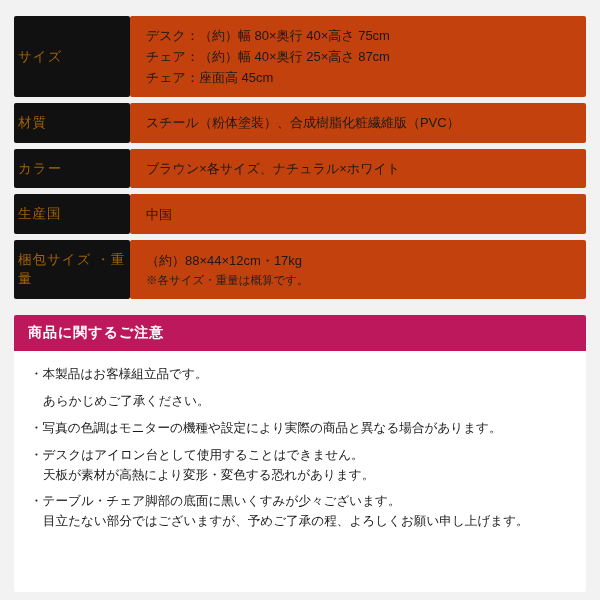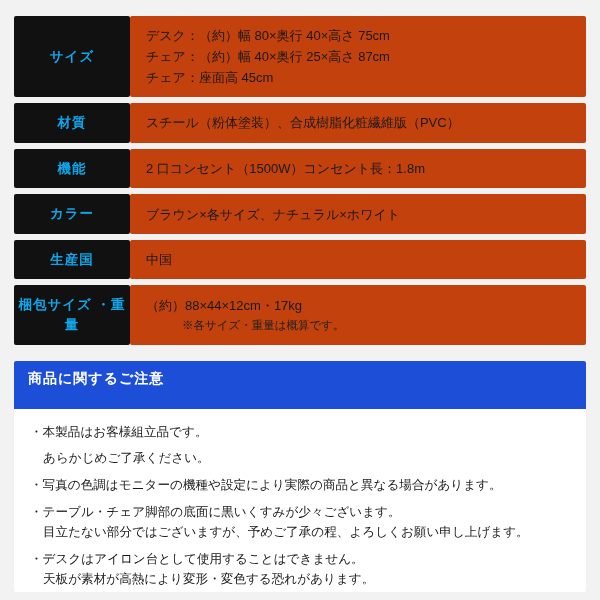--- a/index.html
+++ b/index.html
@@ -27,24 +27,24 @@
     width: 100%;
     border-collapse: separate;
     border-spacing: 0 6px;
   }
   .spec-row {
     vertical-align: stretch;
   }
   .spec-label {
     width: 108px;
     background: #111111;
-    color: #0ea5e9;
+    color: #a16207;
     font-size: 13.5px;
-    font-weight: bold;
-    text-align: center;
+    font-weight: normal;
+    text-align: left;
     letter-spacing: 1px;
     vertical-align: middle;
     padding: 10px 4px;
     line-height: 1.45;
     border-radius: 2px;
   }
   .spec-value {
     background: #c2410c;
     font-size: 13px;
     line-height: 1.62;
@@ -52,39 +52,38 @@
     vertical-align: middle;
     border-radius: 2px;
   }
   .spec-value .line {
     display: block;
     white-space: nowrap;
   }
   .spec-value .note {
     font-size: 11.5px;
     color: #222;
-    margin-left: 36px;
   }
   
   .notice {
     margin-top: 10px;
     background: #ffffff;
     border-radius: 2px;
     flex: 1;
     display: flex;
     flex-direction: column;
     overflow: hidden;
   }
   .notice-head {
-    background: #1d4ed8;
+    background: #be185d;
     color: #ffffff;
     font-size: 14px;
     font-weight: bold;
     letter-spacing: 1px;
-    padding: 9px 14px 21px 14px;
+    padding: 9px 14px 9px 14px;
   }
   .notice-body {
     padding: 14px 16px 10px 16px;
     font-size: 12.6px;
     line-height: 1.58;
   }
   .notice-item {
     margin-bottom: 7px;
   }
   .notice-item .sub {
@@ -108,26 +107,20 @@
         </td>
       </tr>
 
       <tr class="spec-row">
         <td class="spec-label">材質</td>
         <td class="spec-value">
           <span class="line">スチール（粉体塗装）、合成樹脂化粧繊維版（PVC）</span>
         </td>
       </tr>
 
-      <tr class="spec-row">
-        <td class="spec-label">機能</td>
-        <td class="spec-value">
-          <span class="line">2 口コンセント（1500W）コンセント長：1.8m</span>
-        </td>
-      </tr>
 
       <tr class="spec-row">
         <td class="spec-label">カラー</td>
         <td class="spec-value">
           <span class="line">ブラウン×各サイズ、ナチュラル×ホワイト</span>
         </td>
       </tr>
 
       <tr class="spec-row">
         <td class="spec-label">生産国</td>
@@ -155,23 +148,23 @@
       <div class="notice-item">
         <span>・本製品はお客様組立品です。</span>
       </div>
       <div class="notice-item">
         <span class="sub">あらかじめご了承ください。</span>
       </div>
       <div class="notice-item">
         <span>・写真の色調はモニターの機種や設定により実際の商品と異なる場合があります。</span>
       </div>
       <div class="notice-item">
+        <span>・デスクはアイロン台として使用することはできません。</span>
+        <span class="sub">天板が素材が高熱により変形・変色する恐れがあります。</span>
+      </div>
+      <div class="notice-item">
         <span>・テーブル・チェア脚部の底面に黒いくすみが少々ございます。</span>
         <span class="sub">目立たない部分ではございますが、予めご了承の程、よろしくお願い申し上げます。</span>
-      </div>
-      <div class="notice-item">
-        <span>・デスクはアイロン台として使用することはできません。</span>
-        <span class="sub">天板が素材が高熱により変形・変色する恐れがあります。</span>
       </div>
     </div>
   </div>
 
 </div>
 
 </body></html>

